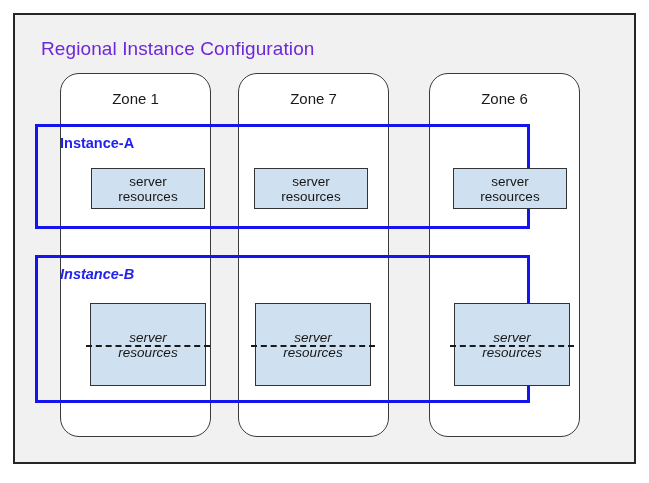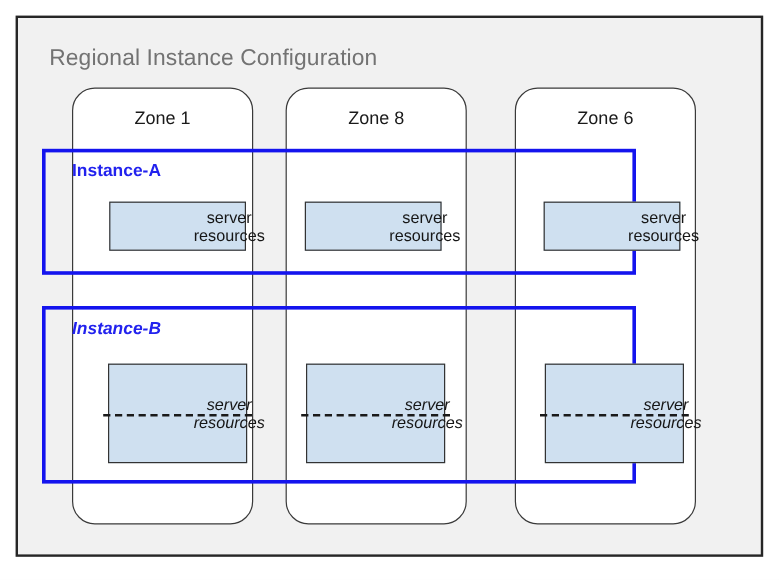--- a/index.html
+++ b/index.html
@@ -31,21 +31,21 @@
     background: #f1f1f1;
     border: 2px solid #262626;
     box-sizing: border-box;
   }
 
   .region-title {
     position: absolute;
     left: 26px;
     top: 23px;
     font-size: 19px;
-    color: #737373;
+    color: #6d28d9;
     white-space: nowrap;
     letter-spacing: 0.1px;
   }
 
   
   .zone-card {
     position: absolute;
     top: 73px;
     width: 151px;
     height: 364px;
@@ -99,21 +99,20 @@
   }
   .server-box .server-text {
     position: absolute;
     left: 0;
     width: 100%;
     text-align: center;
     font-size: 13.5px;
     line-height: 15.5px;
     color: #161616;
     z-index: 2;
-    margin-left: 43px;
   }
 
   
   .row-a .server-box {
     top: 41px;
     width: 114px;
     height: 41px;
   }
   .row-a .server-box .server-text {
     top: 50%;
@@ -154,21 +153,21 @@
 <div id="canvas">
 
   <div class="region-frame">
     <div class="region-title">Regional Instance Configuration</div>
   </div>
 
   <div class="zone-card zone-1">
     <div class="zone-label">Zone 1</div>
   </div>
   <div class="zone-card zone-2">
-    <div class="zone-label">Zone 8</div>
+    <div class="zone-label">Zone 7</div>
   </div>
   <div class="zone-card zone-3">
     <div class="zone-label">Zone 6</div>
   </div>
 
   <div class="instance-band band-a row-a">
     <div class="instance-label">Instance-A</div>
 
     <div class="server-box col-1">
       <div class="server-text"><span>server</span><br><span>resources</span></div>

